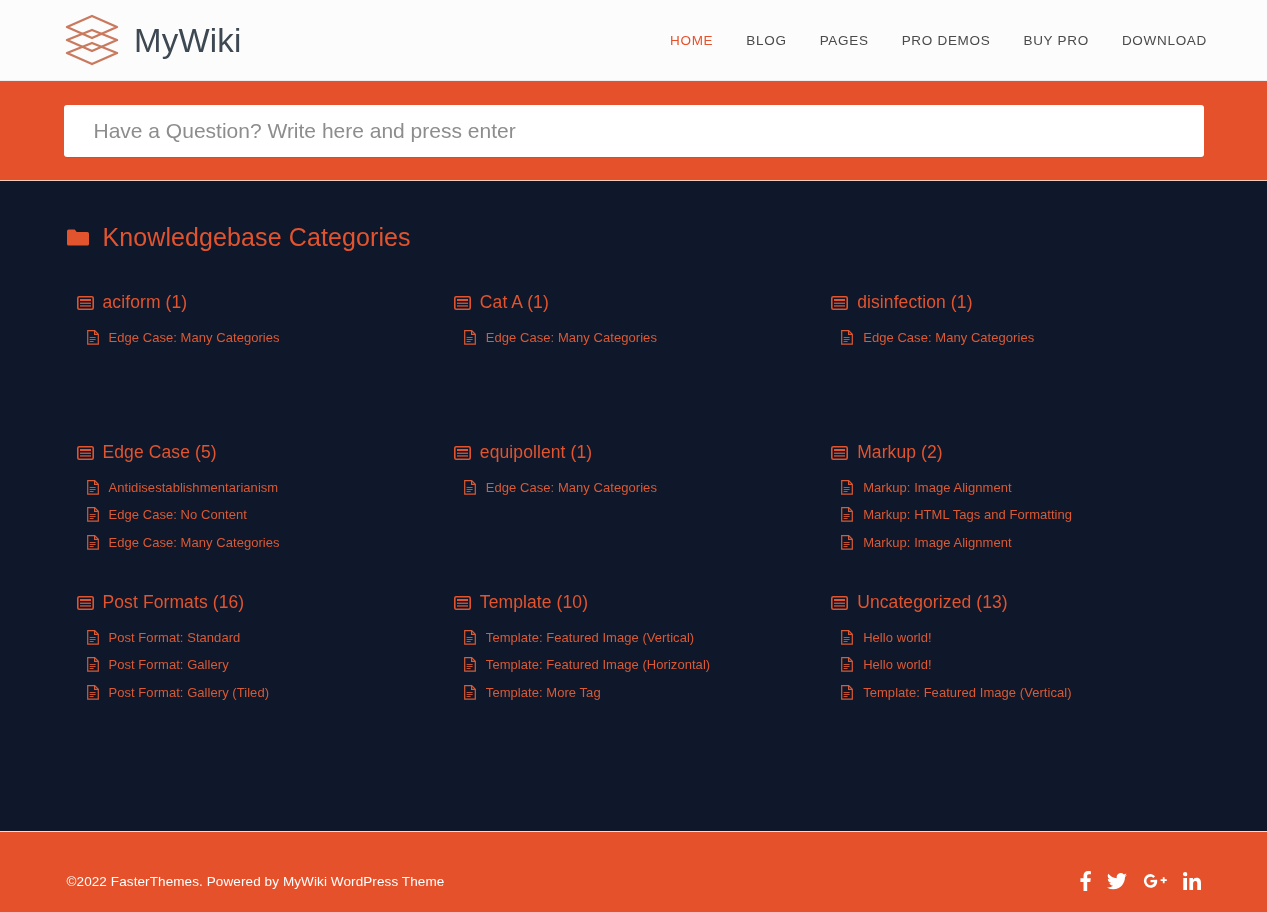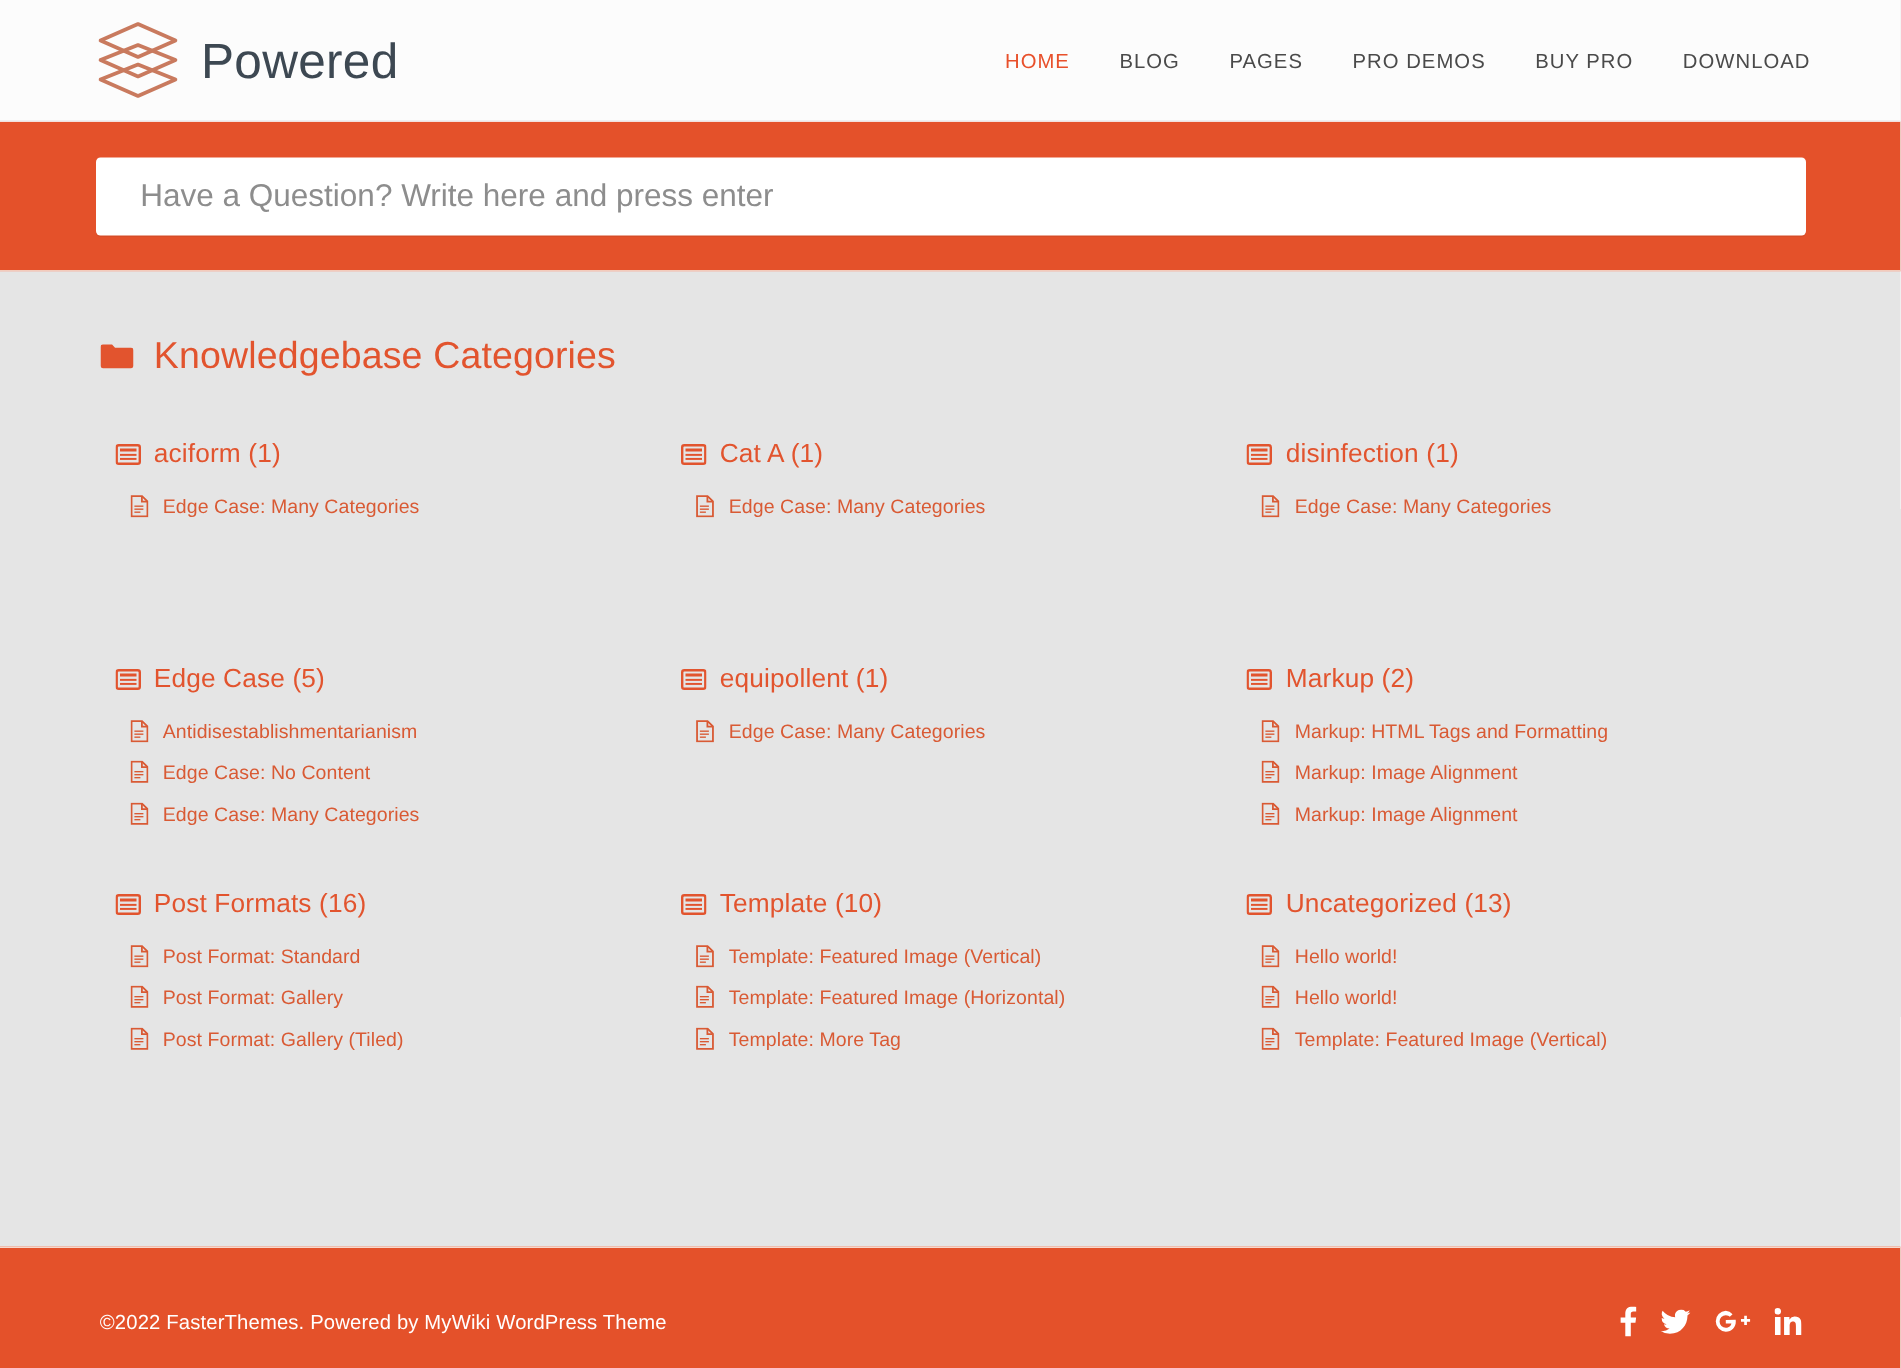--- a/index.html
+++ b/index.html
@@ -86,21 +86,21 @@
     font-size: 21px;
     font-family: "Liberation Sans", sans-serif;
     color: #8b5cf6;
     outline: none;
     box-shadow: 0 1px 0 rgba(0,0,0,0.06);
   }
   .search-input::placeholder { color: #8d8d8d; }
 
   
   .main-area {
-    background: #e5e5e5;
+    background: #0f172a;
     padding: 42px 0 0 0;
     height: 650px;
   }
   .container {
     width: 1150px;
     margin: 0 auto;
     padding-left: 8px;
   }
 
   .section-title {
@@ -198,21 +198,21 @@
   <a class="brand" href="#">
     <span>
       <svg class="brand-logo" viewBox="0 0 60 56" aria-hidden="true">
         <g fill="none" stroke="#c97a5e" stroke-width="2.4" stroke-linejoin="round">
           <path d="M30 4 L55 15 L30 26 L5 15 Z"></path>
           <path d="M30 18 L55 28 L30 39 L5 28 Z"></path>
           <path d="M30 31 L55 41 L30 52 L5 41 Z"></path>
         </g>
       </svg>
     </span>
-    <span class="brand-name">Powered</span>
+    <span class="brand-name">MyWiki</span>
   </a>
 
   <nav class="main-nav">
     <a class="nav-link is-active" href="#">HOME</a>
     <a class="nav-link" href="#">BLOG</a>
     <a class="nav-link" href="#">PAGES</a>
     <a class="nav-link" href="#">PRO DEMOS</a>
     <a class="nav-link" href="#">BUY PRO</a>
     <a class="nav-link" href="#">DOWNLOAD</a>
   </nav>
@@ -417,33 +417,33 @@
           <li class="post-item">
             <span>
               <svg class="doc-icon" viewBox="0 0 12 15" aria-hidden="true">
                 <path d="M0.7 0.7h7l3.6 3.6v9.9h-10.6z" fill="none" stroke="#d95a34" stroke-width="1.2"></path>
                 <path d="M7.6 0.9v3.5h3.4" fill="none" stroke="#d95a34" stroke-width="1.2"></path>
                 <rect x="2.6" y="7" width="6" height="0.9" fill="#d95a34"></rect>
                 <rect x="2.6" y="9" width="6" height="0.9" fill="#d95a34"></rect>
                 <rect x="2.6" y="11" width="4" height="0.9" fill="#d95a34"></rect>
               </svg>
             </span>
+            <a class="post-link" href="#">Markup: Image Alignment</a>
+          </li>
+          <li class="post-item">
+            <span>
+              <svg class="doc-icon" viewBox="0 0 12 15" aria-hidden="true">
+                <path d="M0.7 0.7h7l3.6 3.6v9.9h-10.6z" fill="none" stroke="#d95a34" stroke-width="1.2"></path>
+                <path d="M7.6 0.9v3.5h3.4" fill="none" stroke="#d95a34" stroke-width="1.2"></path>
+                <rect x="2.6" y="7" width="6" height="0.9" fill="#d95a34"></rect>
+                <rect x="2.6" y="9" width="6" height="0.9" fill="#d95a34"></rect>
+                <rect x="2.6" y="11" width="4" height="0.9" fill="#d95a34"></rect>
+              </svg>
+            </span>
             <a class="post-link" href="#">Markup: HTML Tags and Formatting</a>
-          </li>
-          <li class="post-item">
-            <span>
-              <svg class="doc-icon" viewBox="0 0 12 15" aria-hidden="true">
-                <path d="M0.7 0.7h7l3.6 3.6v9.9h-10.6z" fill="none" stroke="#d95a34" stroke-width="1.2"></path>
-                <path d="M7.6 0.9v3.5h3.4" fill="none" stroke="#d95a34" stroke-width="1.2"></path>
-                <rect x="2.6" y="7" width="6" height="0.9" fill="#d95a34"></rect>
-                <rect x="2.6" y="9" width="6" height="0.9" fill="#d95a34"></rect>
-                <rect x="2.6" y="11" width="4" height="0.9" fill="#d95a34"></rect>
-              </svg>
-            </span>
-            <a class="post-link" href="#">Markup: Image Alignment</a>
           </li>
           <li class="post-item">
             <span>
               <svg class="doc-icon" viewBox="0 0 12 15" aria-hidden="true">
                 <path d="M0.7 0.7h7l3.6 3.6v9.9h-10.6z" fill="none" stroke="#d95a34" stroke-width="1.2"></path>
                 <path d="M7.6 0.9v3.5h3.4" fill="none" stroke="#d95a34" stroke-width="1.2"></path>
                 <rect x="2.6" y="7" width="6" height="0.9" fill="#d95a34"></rect>
                 <rect x="2.6" y="9" width="6" height="0.9" fill="#d95a34"></rect>
                 <rect x="2.6" y="11" width="4" height="0.9" fill="#d95a34"></rect>
               </svg>

